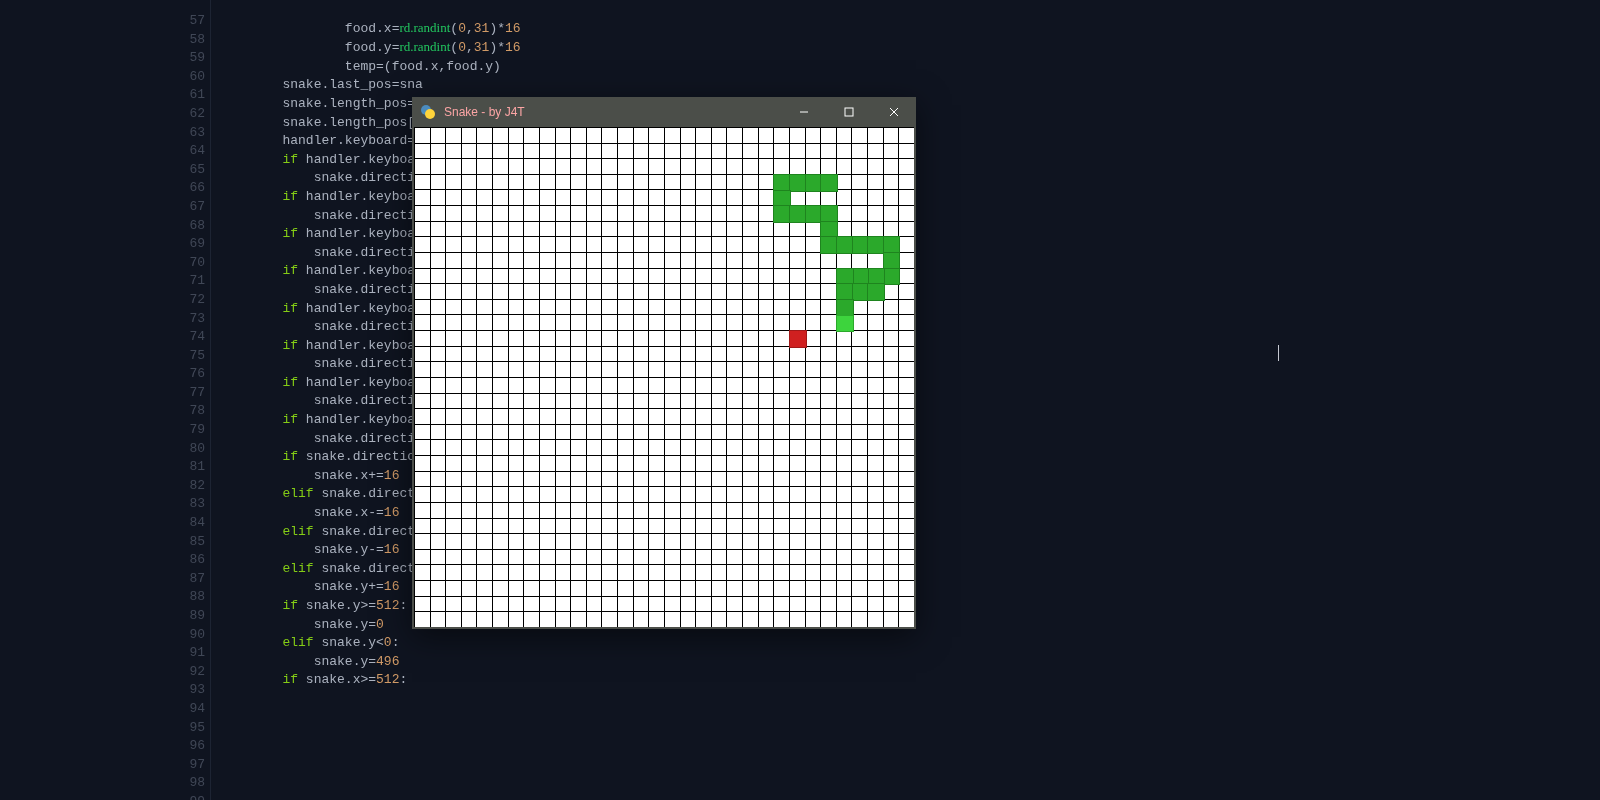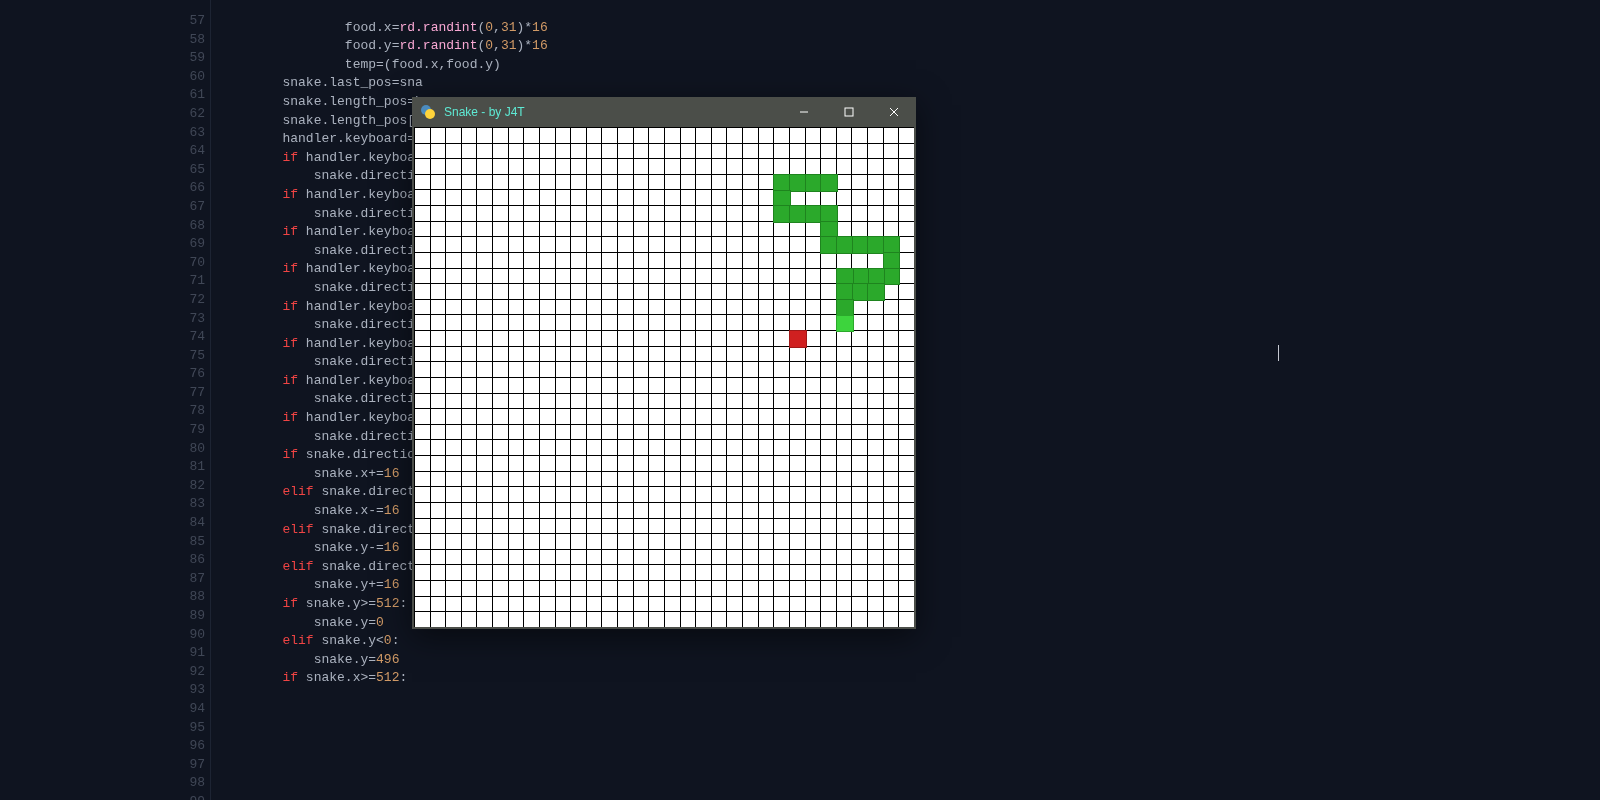--- a/index.html
+++ b/index.html
@@ -32,25 +32,25 @@
   }
   .code-area{
     position:absolute;
     left:220px;
     top:0;
     right:0;
     line-height:18.6px;
     white-space:pre;
     font-family:Consolas,"Courier New",monospace;
   }
-  .tok-kw{color:#ef4444;text-align:center;}
+  .tok-kw{color:#84cc16;text-align:center;}
   .tok-num{color:#d19a66;}
   .tok-str{color:#98c379;}
   .tok-id{color:#abb2bf;text-align:center;}
-  .tok-fn{color:#f9a8d4;}
+  .tok-fn{color:#22c55e;font-family:Liberation Serif, serif;}
   
   
   .game-window{
     position:absolute;
     left:412px;
     top:97px;
     width:504px;
     box-shadow:0 8px 30px rgba(0,0,0,.5);
     background:#4b4e49;
     font-family:"Segoe UI",Arial,sans-serif;
@@ -60,21 +60,21 @@
     background:#4b4e49;
     color:#fff;
     display:flex;
     align-items:center;
     font-size:12px;
   }
   .title-icon{
     width:16px;height:16px;
     margin:0 8px 0 8px;
   }
-  .title-text{flex:1;color:#5eead4;}
+  .title-text{flex:1;color:#fca5a5;}
   .win-controls{display:flex;}
   .win-btn{
     width:45px;height:30px;
     display:flex;align-items:center;justify-content:center;
     color:#fff;font-size:10px;
   }
   .win-btn svg{stroke:#fff;}
   .game-canvas{
     width:500px;
     height:500px;

